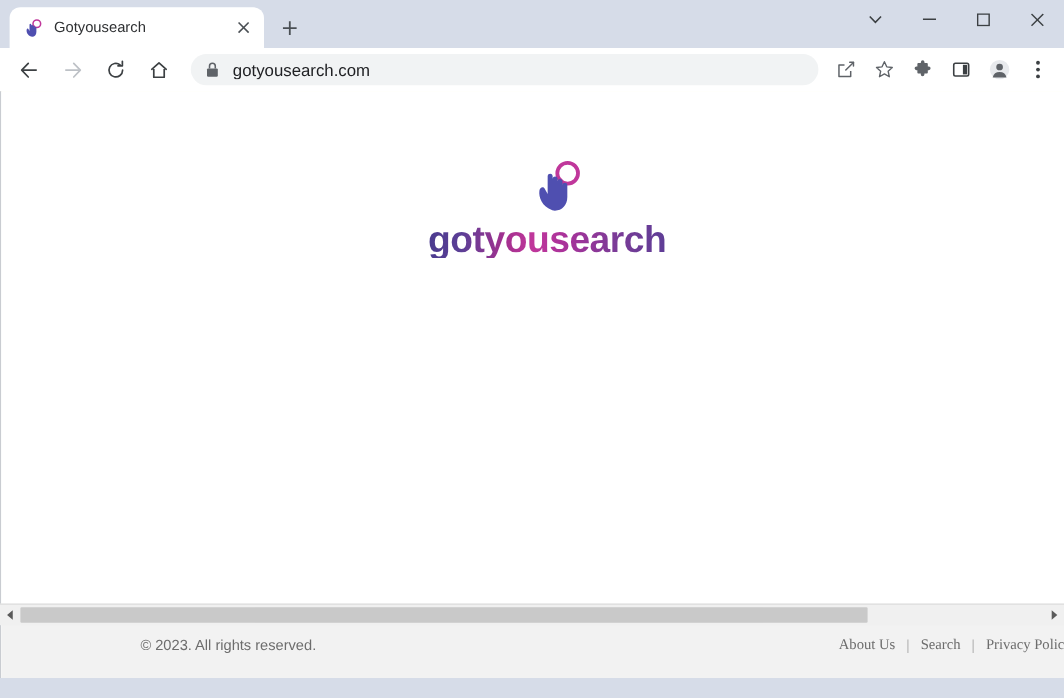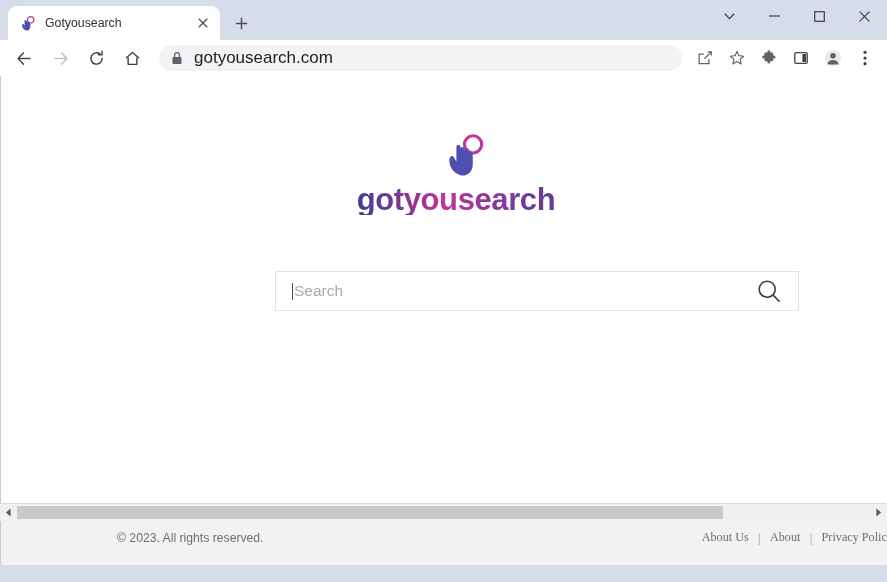--- a/index.html
+++ b/index.html
@@ -69,21 +69,21 @@
   .omnibox {
     flex: 1 1 auto; height: 26px;
     background: #f1f3f4;
     border-radius: 13px;
     display: flex; align-items: center;
     margin: 0 7px 0 9px;
     padding: 0 12px;
     min-width: 0;
   }
   .omnibox .lock { flex: 0 0 14px; height: 14px; margin-right: 9px; }
-  .url { font-size: 17px; color: #202124; white-space: nowrap; overflow: hidden; }
+  .url { font-size: 14px; color: #202124; white-space: nowrap; overflow: hidden; }
   .tbicons { display: flex; align-items: center; }
   .tbicon {
     width: 28px; height: 28px; margin: 0 2px;
     display: flex; align-items: center; justify-content: center;
     border-radius: 50%;
   }
 
   
   .viewport {
     position: absolute;
@@ -336,38 +336,28 @@
           <span class="logo-hand">
             <svg width="46" height="46" viewBox="0 0 32 32">
               <circle cx="22.3" cy="8.6" r="6" fill="none" stroke="#c0379b" stroke-width="2.2"></circle>
               <line x1="18.3" y1="12.7" x2="14.4" y2="16.6" stroke="#c0379b" stroke-width="2.2" stroke-linecap="round"></line>
               <path d="M13.4 30 C7.4 28 5.4 22.6 5.9 18.8 C6.2 16.6 8.2 16.1 9 17.6 L10.7 20.7 L10.7 10.3 C10.7 8.4 13.6 8.4 13.6 10.3 L13.6 17.2 L13.6 11.9 C13.6 10 16.5 10 16.5 11.9 L16.5 17.6 L16.5 13.3 C16.5 11.4 19.3 11.4 19.3 13.3 L19.3 18 L19.3 15.4 C19.3 13.6 22.1 13.6 22.1 15.4 L22.1 22.4 C22.1 27.1 19.1 30.3 14.9 30.3 Z" fill="#4f4fb0"></path>
             </svg>
           </span>
           <div class="logo-text">gotyousearch</div>
         </div>
 
-        <div class="searchbar">
-          <span class="caret"></span>
-          <input class="search-input" type="text" placeholder="Search" style="">
-          <span class="search-go">
-            <svg width="26" height="26" viewBox="0 0 26 26">
-              <circle cx="11.2" cy="11.2" r="8" fill="none" stroke="#3c3c3c" stroke-width="1.6"></circle>
-              <line x1="17.1" y1="17.1" x2="23.2" y2="23.2" stroke="#3c3c3c" stroke-width="1.6" stroke-linecap="round"></line>
-            </svg>
-          </span>
-        </div>
       </div>
 
       <div class="footer">
         <span class="copyright">© 2023. All rights reserved.</span>
         <span class="flinks">
           <a class="flink" href="#">About Us</a>
           <span class="fsep">|</span>
-          <a class="flink" href="#">About</a>
+          <a class="flink" href="#">Search</a>
           <span class="fsep">|</span>
           <a class="flink" href="#">Privacy Policy</a>
         </span>
       </div>
 
     </div>
   </div>
 
   <div class="hscroll">
     <div class="sb-arrow">

